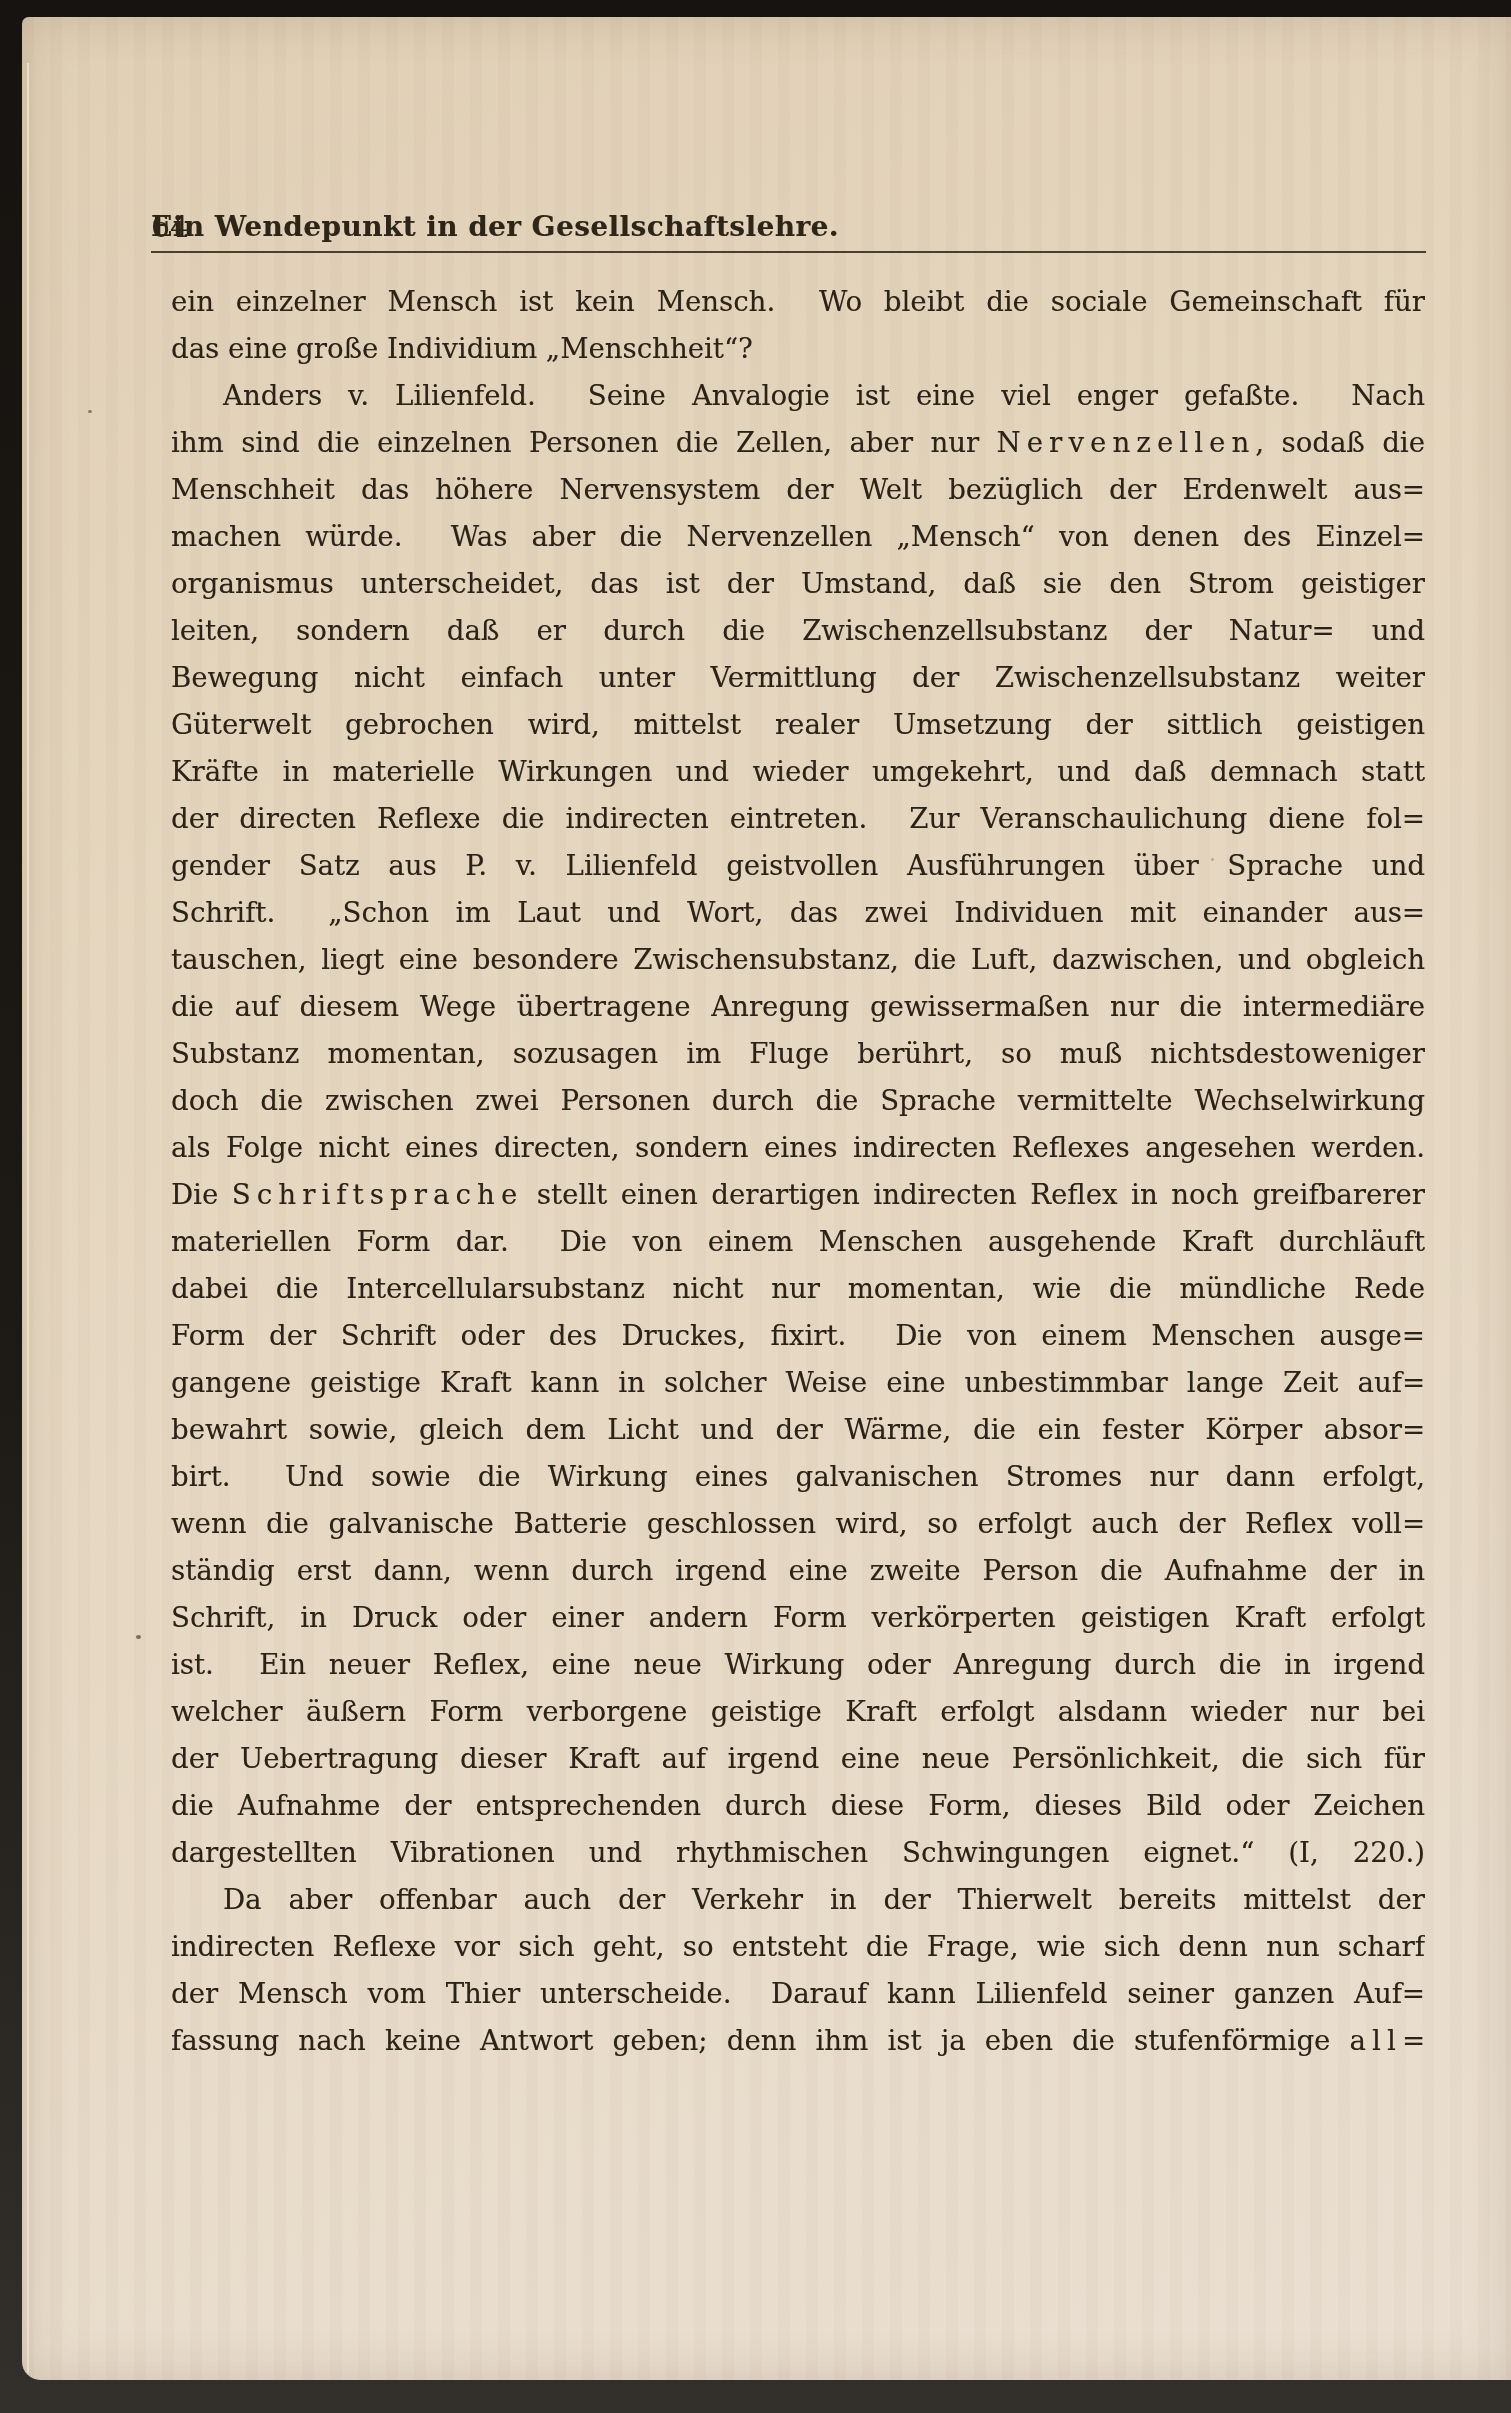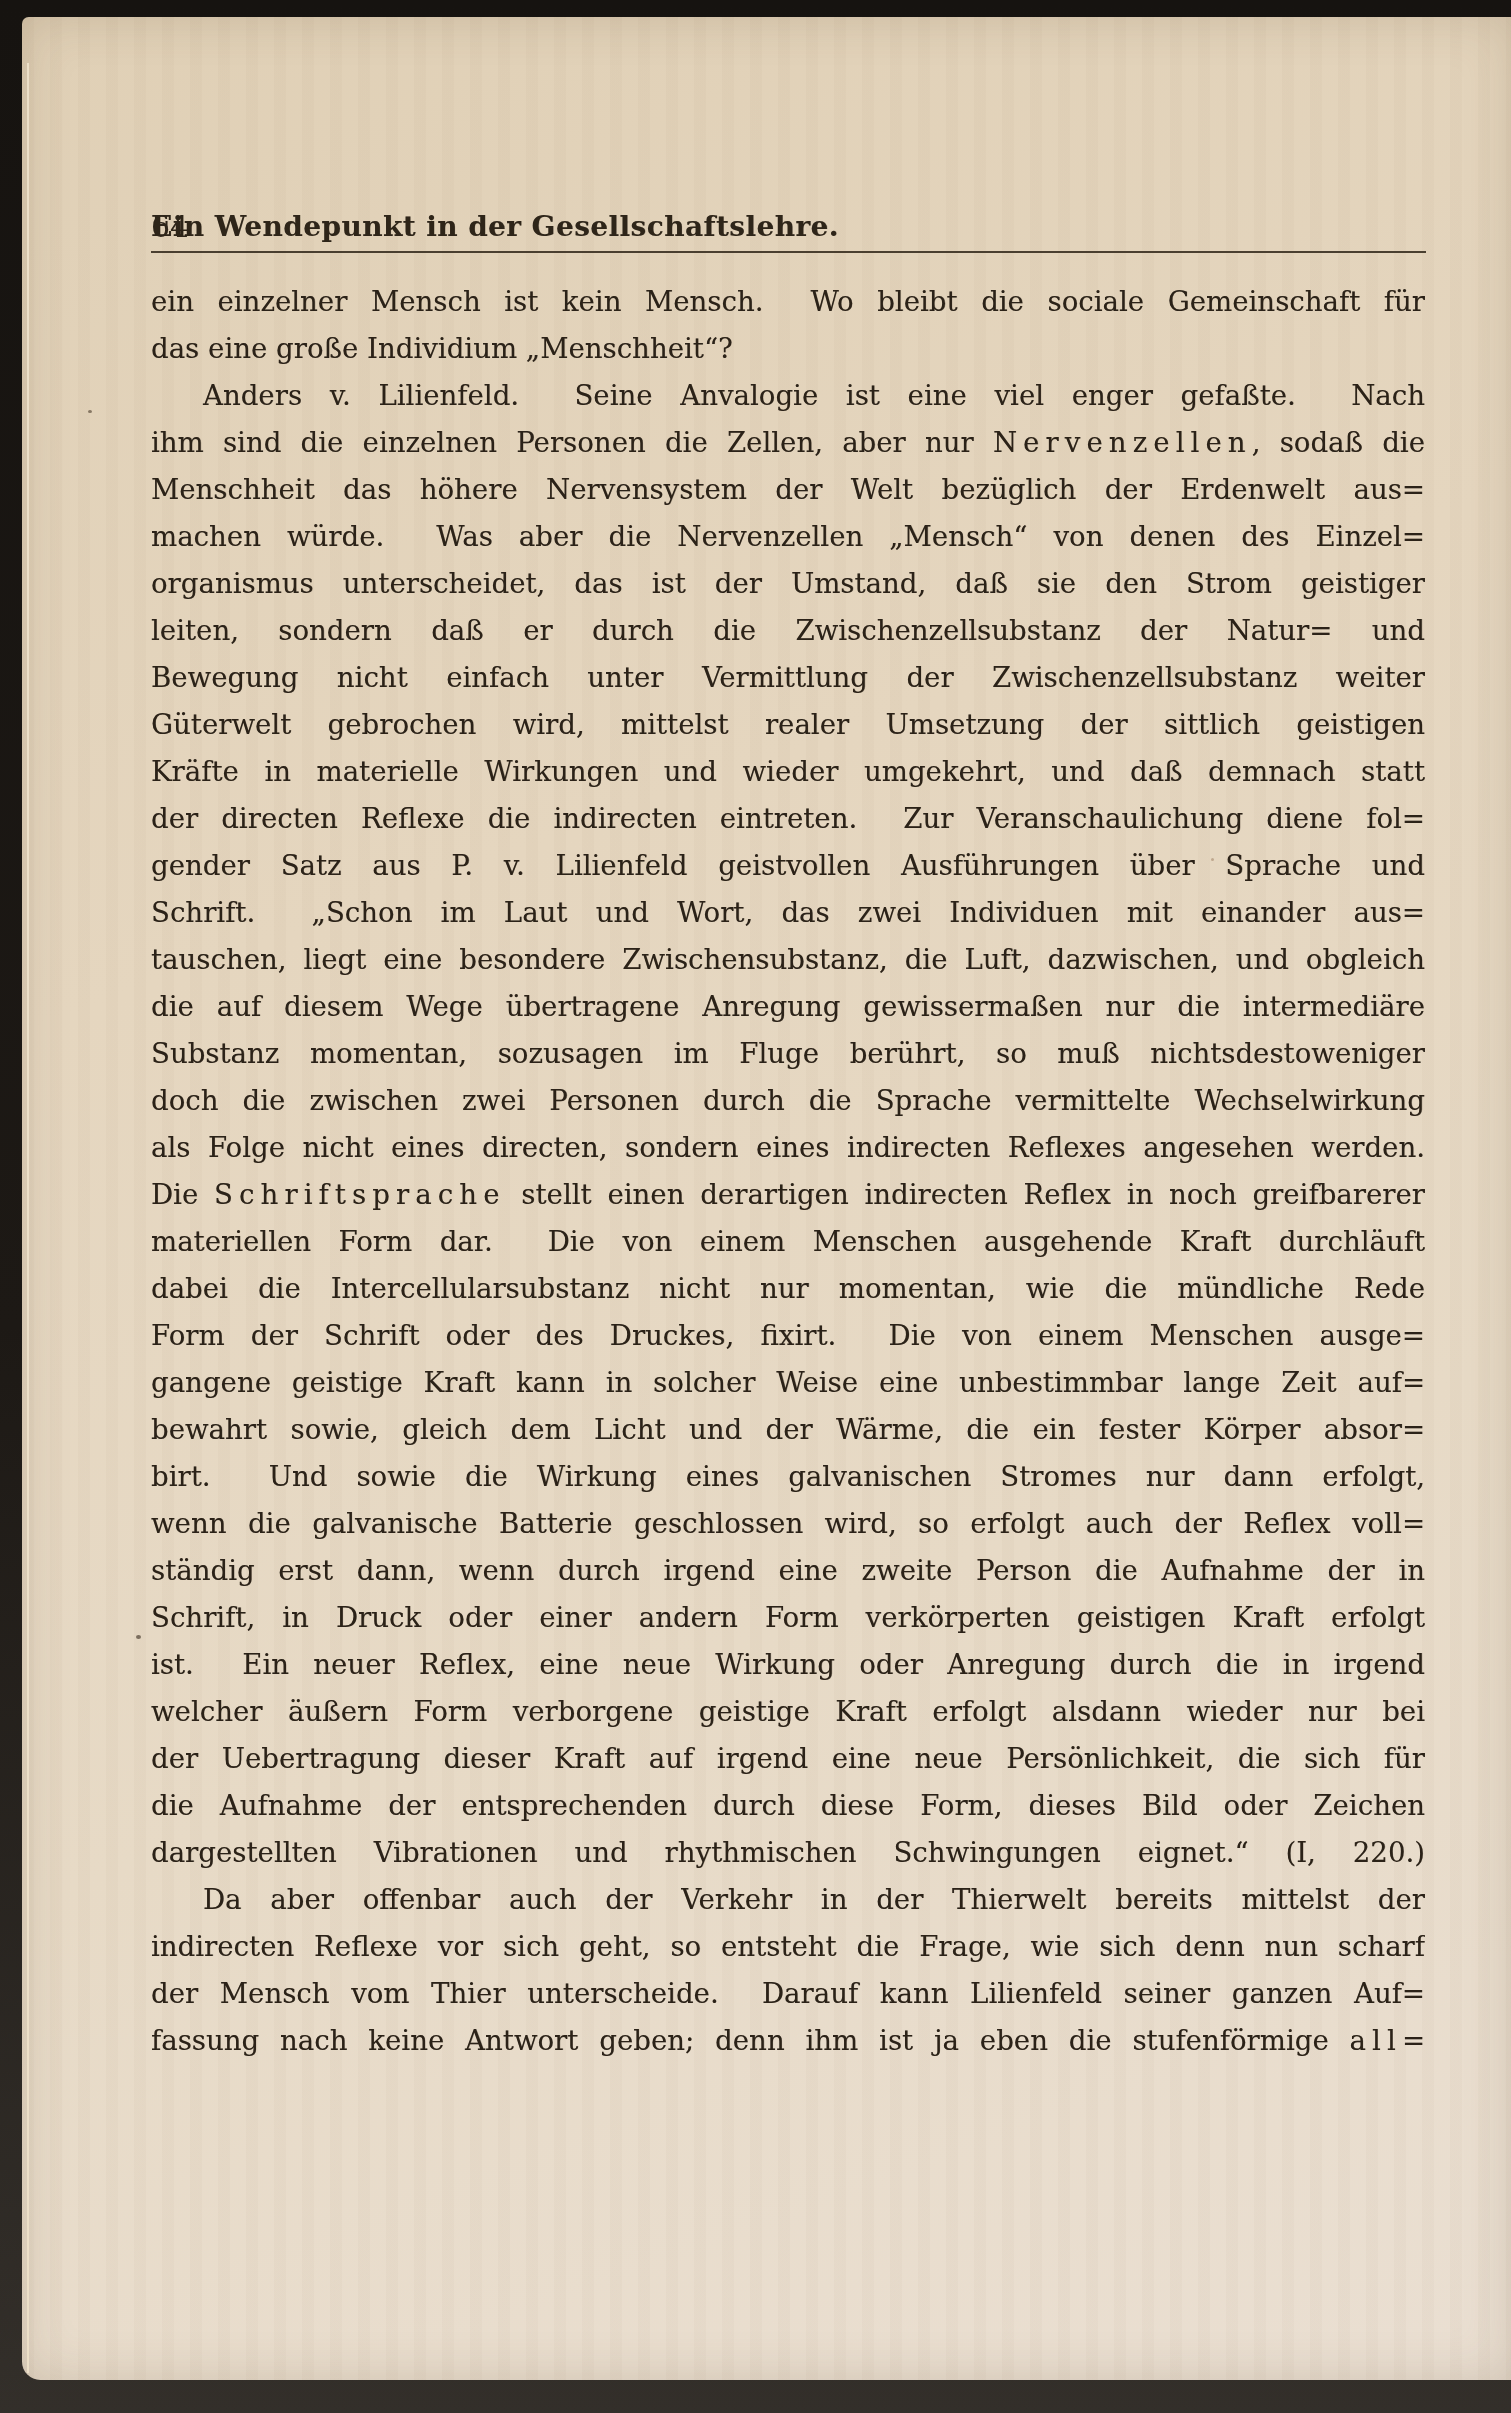--- a/index.html
+++ b/index.html
@@ -49,20 +49,21 @@
     color:#2b2218;
     font-size:27.6px;
     text-shadow:0.3px 0.3px 0 rgba(43,34,24,0.35);
   }
   .line{
     height:47px;line-height:47px;
     text-align:justify;
     text-align-last:justify;
     overflow:hidden;
     white-space:normal;
+    margin-left:20px;
   }
   .line.no-fill{text-align-last:left;}
   .line.indent{text-indent:52px;}
   .sperr{letter-spacing:0.22em;}
   .speck{position:absolute;border-radius:50%;}
   .s1{left:66px;top:393px;width:4.2px;height:3.3px;background:rgba(60,45,30,0.55);}
   .s2{left:114px;top:1618px;width:5px;height:4.2px;background:rgba(55,42,28,0.6);}
   .s3{left:1189px;top:841px;width:3.3px;height:3.3px;background:rgba(120,80,50,0.35);}
 </style>
 </head>

